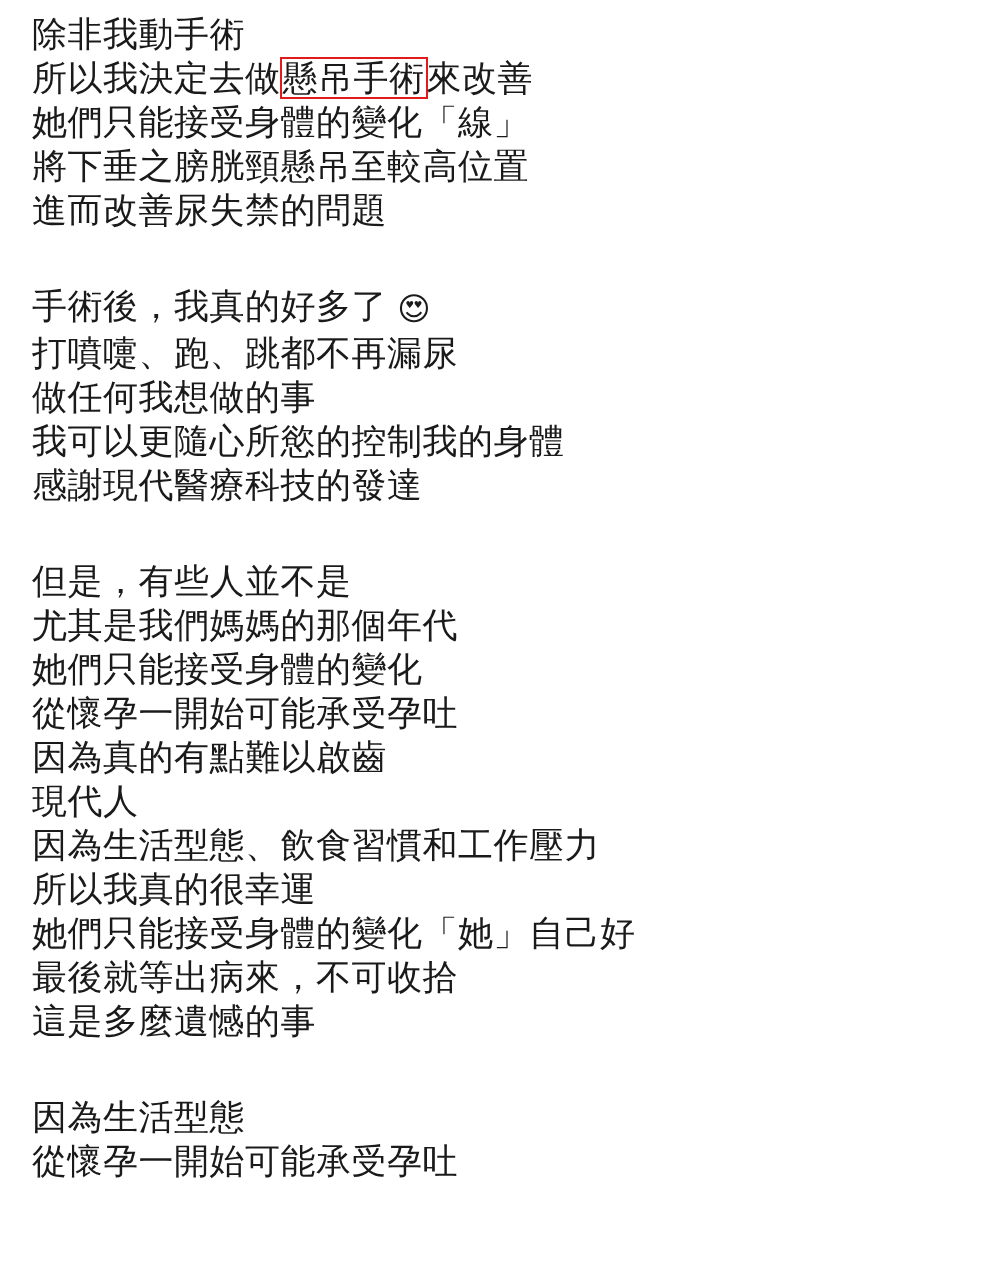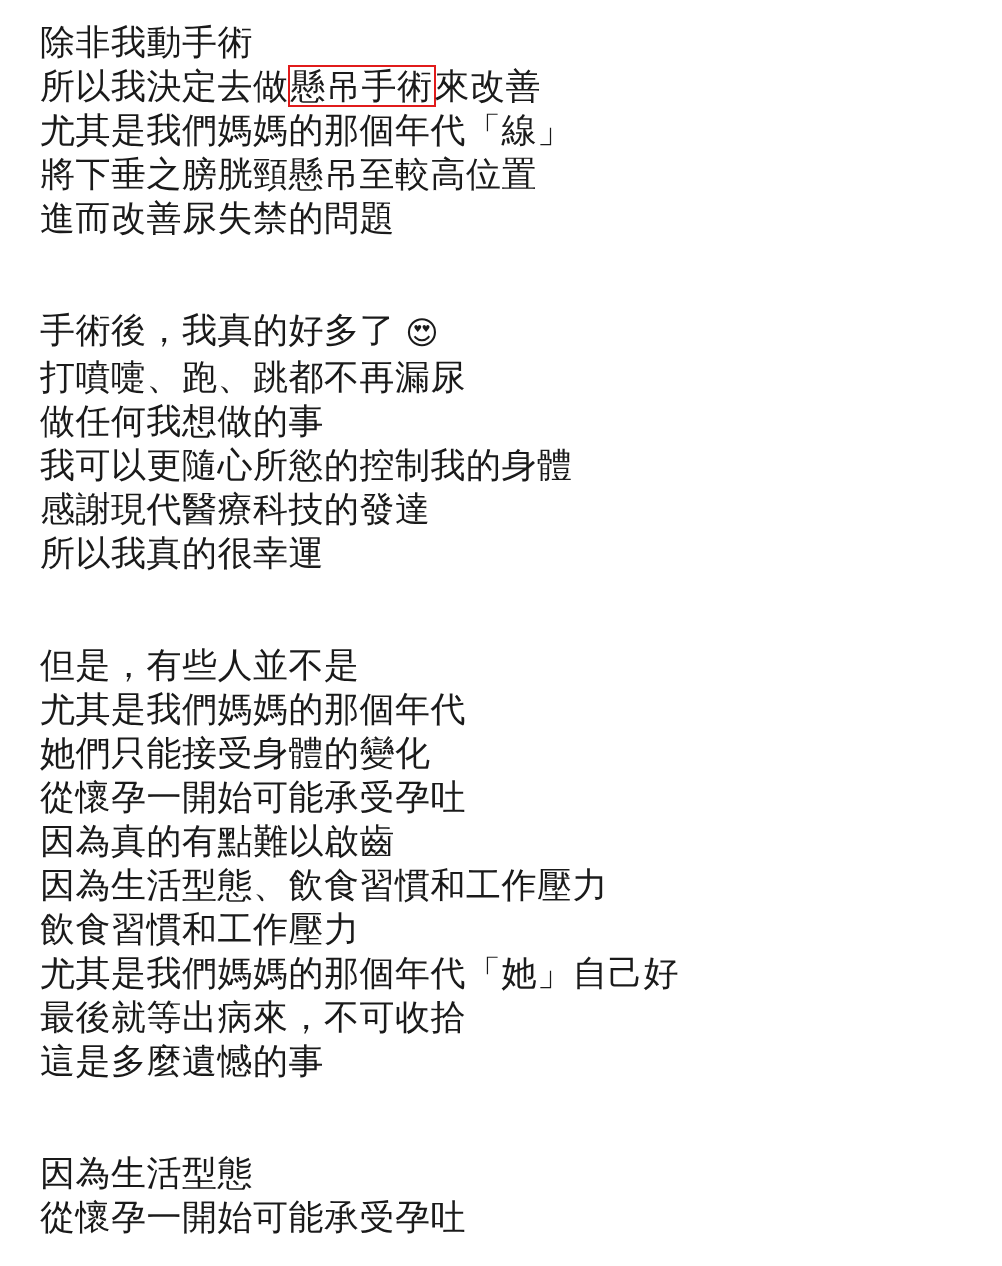--- a/index.html
+++ b/index.html
@@ -15,21 +15,21 @@
   }
   .page {
     position: relative;
     width: 1002px;
     height: 1266px;
     background: #ffffff;
     box-sizing: border-box;
     padding: 8px 0 0 28px;
   }
   .para {
-    margin: 12px;
+    margin: 4px;
   }
   .line {
     font-size: 35px;
     line-height: 44px;
     color: #1a1a1a;
     letter-spacing: 0.5px;
     white-space: pre;
     font-weight: 400;
   }
   .spacer {
@@ -49,43 +49,43 @@
   }
 </style>
 </head>
 <body>
 
 <div class="page">
   <div id="content">
       <div class="para">
         <div class="line"><span>除非我動手術</span></div>
         <div class="line"><span>所以我決定去做</span><span class="highlight-box" style="border-color: rgb(225, 27, 27);">懸吊手術</span><span>來改善</span></div>
-        <div class="line"><span>尤其是我們媽媽的那個年代「線」</span></div>
+        <div class="line"><span>她們只能接受身體的變化「線」</span></div>
         <div class="line"><span>將下垂之膀胱頸懸吊至較高位置</span></div>
         <div class="line"><span>進而改善尿失禁的問題</span></div>
       </div>
       <div class="spacer"></div>
       <div class="para">
         <div class="line"><span>手術後，我真的好多了 </span><span class="emoji">😍</span></div>
         <div class="line"><span>打噴嚏、跑、跳都不再漏尿</span></div>
         <div class="line"><span>做任何我想做的事</span></div>
         <div class="line"><span>我可以更隨心所慾的控制我的身體</span></div>
         <div class="line"><span>感謝現代醫療科技的發達</span></div>
-        <div class="line"><span>所以我真的很幸運</span></div>
       </div>
       <div class="spacer"></div>
       <div class="para">
         <div class="line"><span>但是，有些人並不是</span></div>
         <div class="line"><span>尤其是我們媽媽的那個年代</span></div>
         <div class="line"><span>她們只能接受身體的變化</span></div>
         <div class="line"><span>從懷孕一開始可能承受孕吐</span></div>
         <div class="line"><span>因為真的有點難以啟齒</span></div>
+        <div class="line"><span>現代人</span></div>
         <div class="line"><span>因為生活型態、飲食習慣和工作壓力</span></div>
-        <div class="line"><span>飲食習慣和工作壓力</span></div>
-        <div class="line"><span>尤其是我們媽媽的那個年代「她」自己好</span></div>
+        <div class="line"><span>所以我真的很幸運</span></div>
+        <div class="line"><span>她們只能接受身體的變化「她」自己好</span></div>
         <div class="line"><span>最後就等出病來，不可收拾</span></div>
         <div class="line"><span>這是多麼遺憾的事</span></div>
       </div>
       <div class="spacer"></div>
       <div class="para">
         <div class="line"><span>因為生活型態</span></div>
         <div class="line"><span>從懷孕一開始可能承受孕吐</span></div>
       </div>
     </div>
 </div>

